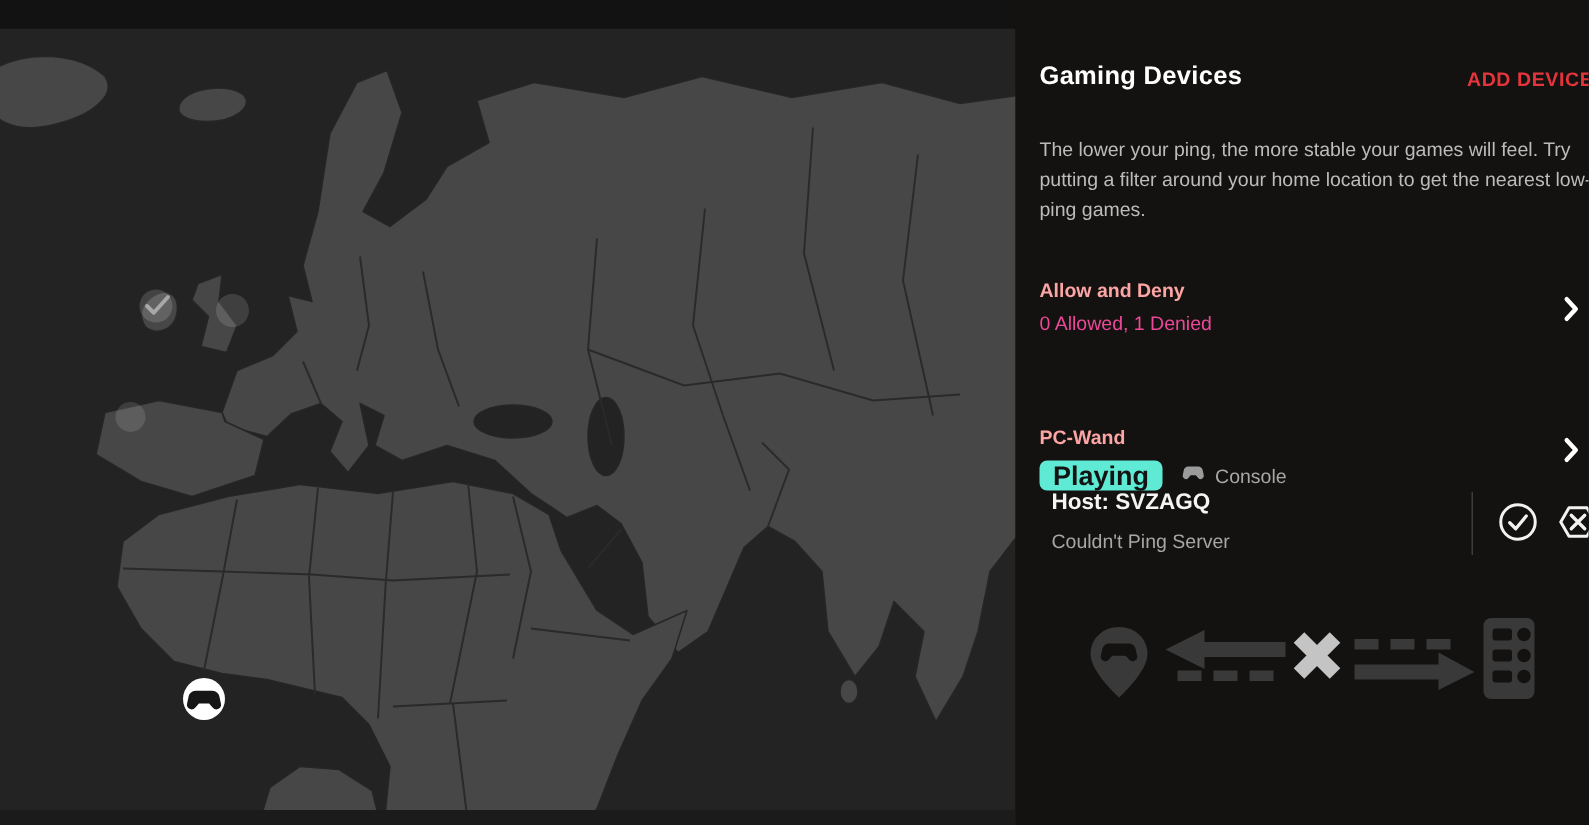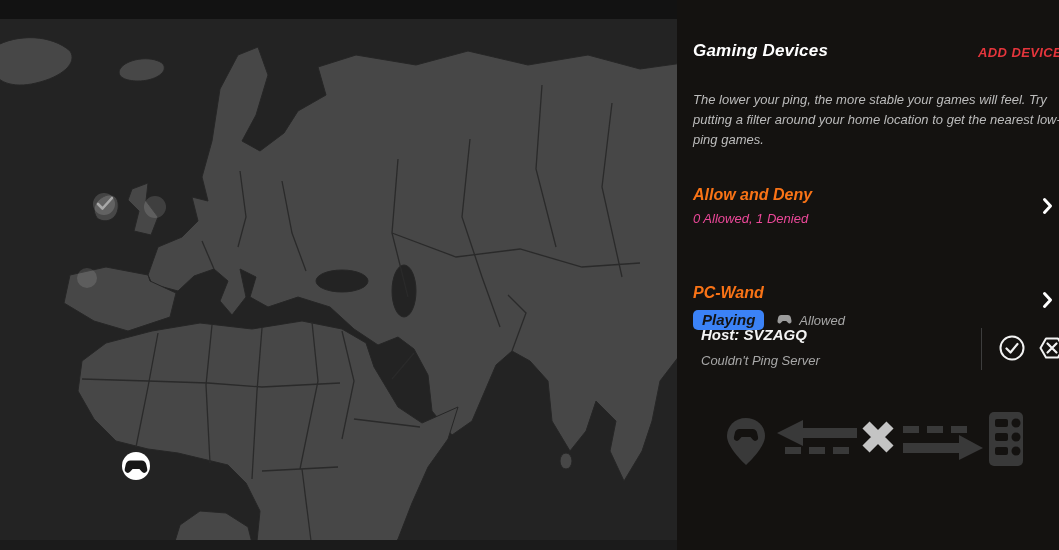--- a/index.html
+++ b/index.html
@@ -7,31 +7,31 @@
     width:1059px;height:550px;overflow:hidden;position:relative;
     background:#141210;font-family:"Liberation Sans",sans-serif;
     -webkit-font-smoothing:antialiased;
   }
   
   .top-bar{position:absolute;top:0;left:0;width:677px;height:19px;background:#121212;z-index:4;}
   .bottom-bar{position:absolute;bottom:0;left:0;width:677px;height:10px;background:#1b1b1b;z-index:4;}
   .map-area{position:absolute;top:19px;left:0;width:677px;height:531px;background:#232323;cursor:grab;}
   .map-area svg{display:block;}
   
-  .panel{position:absolute;top:0;left:677px;width:382px;height:550px;background:#141210;overflow:hidden;font-style:italic;}
+  .panel{position:absolute;top:0;left:677px;width:382px;height:550px;background:#141210;overflow:hidden;}
   .panel-title{position:absolute;top:41px;left:16px;font-size:17px;font-weight:bold;color:#ffffff;letter-spacing:.2px;}
   .add-device{position:absolute;top:45px;left:301px;font-size:13px;font-weight:bold;color:#e5353c;
     letter-spacing:.4px;white-space:nowrap;cursor:pointer;text-decoration:none;}
   .desc{position:absolute;top:90px;left:16px;width:372px;font-size:13px;line-height:20px;color:#bcbcbc;margin:0;}
   .list-row{position:absolute;left:16px;right:0;cursor:pointer;}
-  .row-title{font-size:16px;font-weight:bold;color:#f97316;}
+  .row-title{font-size:13px;font-weight:bold;color:#fca5a5;}
   .row-sub{font-size:13px;color:#ec4899;margin-top:7px;}
   .chevron{position:absolute;right:6px;}
   .badge-line{display:flex;align-items:center;margin-top:8px;}
-  .badge{display:inline-block;background:#3b82f6;color:#131313;font-size:15px;font-weight:bold;
+  .badge{display:inline-block;background:#5eead4;color:#131313;font-size:18px;font-weight:bold;
     padding:3px 9px;border-radius:5px;line-height:14px;}
   .console-wrap{display:flex;align-items:center;margin-left:12px;}
   .console-label{font-size:13px;color:#a7a7a7;margin-left:6px;}
   .host-row{position:absolute;left:16px;right:0;top:326px;height:48px;margin-left:8px;}
   .host-title{font-size:15px;font-weight:bold;color:#f4f4f4;}
   .host-sub{font-size:13px;color:#a7a7a7;margin-top:10px;}
   .v-divider{position:absolute;left:280px;top:2px;width:1px;height:42px;background:#3d3d3d;}
   .icon-btn{position:absolute;top:7px;width:30px;height:30px;cursor:pointer;background:none;border:none;padding:0;}
   .icon-btn.allow{left:296px;}
   .icon-btn.deny{left:336px;}
@@ -139,21 +139,21 @@
   <div class="list-row" style="top:284px;height:44px;">
     <div class="row-title">PC-Wand</div>
     <div class="badge-line">
       <span class="badge">Playing</span>
       <span class="console-wrap">
         <span>
           <svg width="17" height="11" viewBox="0 0 17 11">
               <path d="M5.2,1 h6.6 c1.6,0 2.9,1.2 3.1,2.8 l0.6,3 a2.1,2.1 0 0 1 -3.7,1.8 L10.2,6.9 H6.8 L5.2,8.6 A2.1,2.1 0 0 1 1.5,6.8 l0.6,-3 C2.3,2.2 3.6,1 5.2,1 z" fill="#9b9b9b"></path>
             </svg>
         </span>
-        <span class="console-label">Allowed</span>
+        <span class="console-label">Console</span>
       </span>
     </div>
     <span class="chevron" style="top:7px;">
       <svg width="11" height="18" viewBox="0 0 11 18">
           <path d="M2.5,2.5 L8.5,9 L2.5,15.5" stroke="#ffffff" stroke-width="3" fill="none" stroke-linecap="round" stroke-linejoin="round"></path>
         </svg>
     </span>
   </div>
 
   <div class="host-row">

